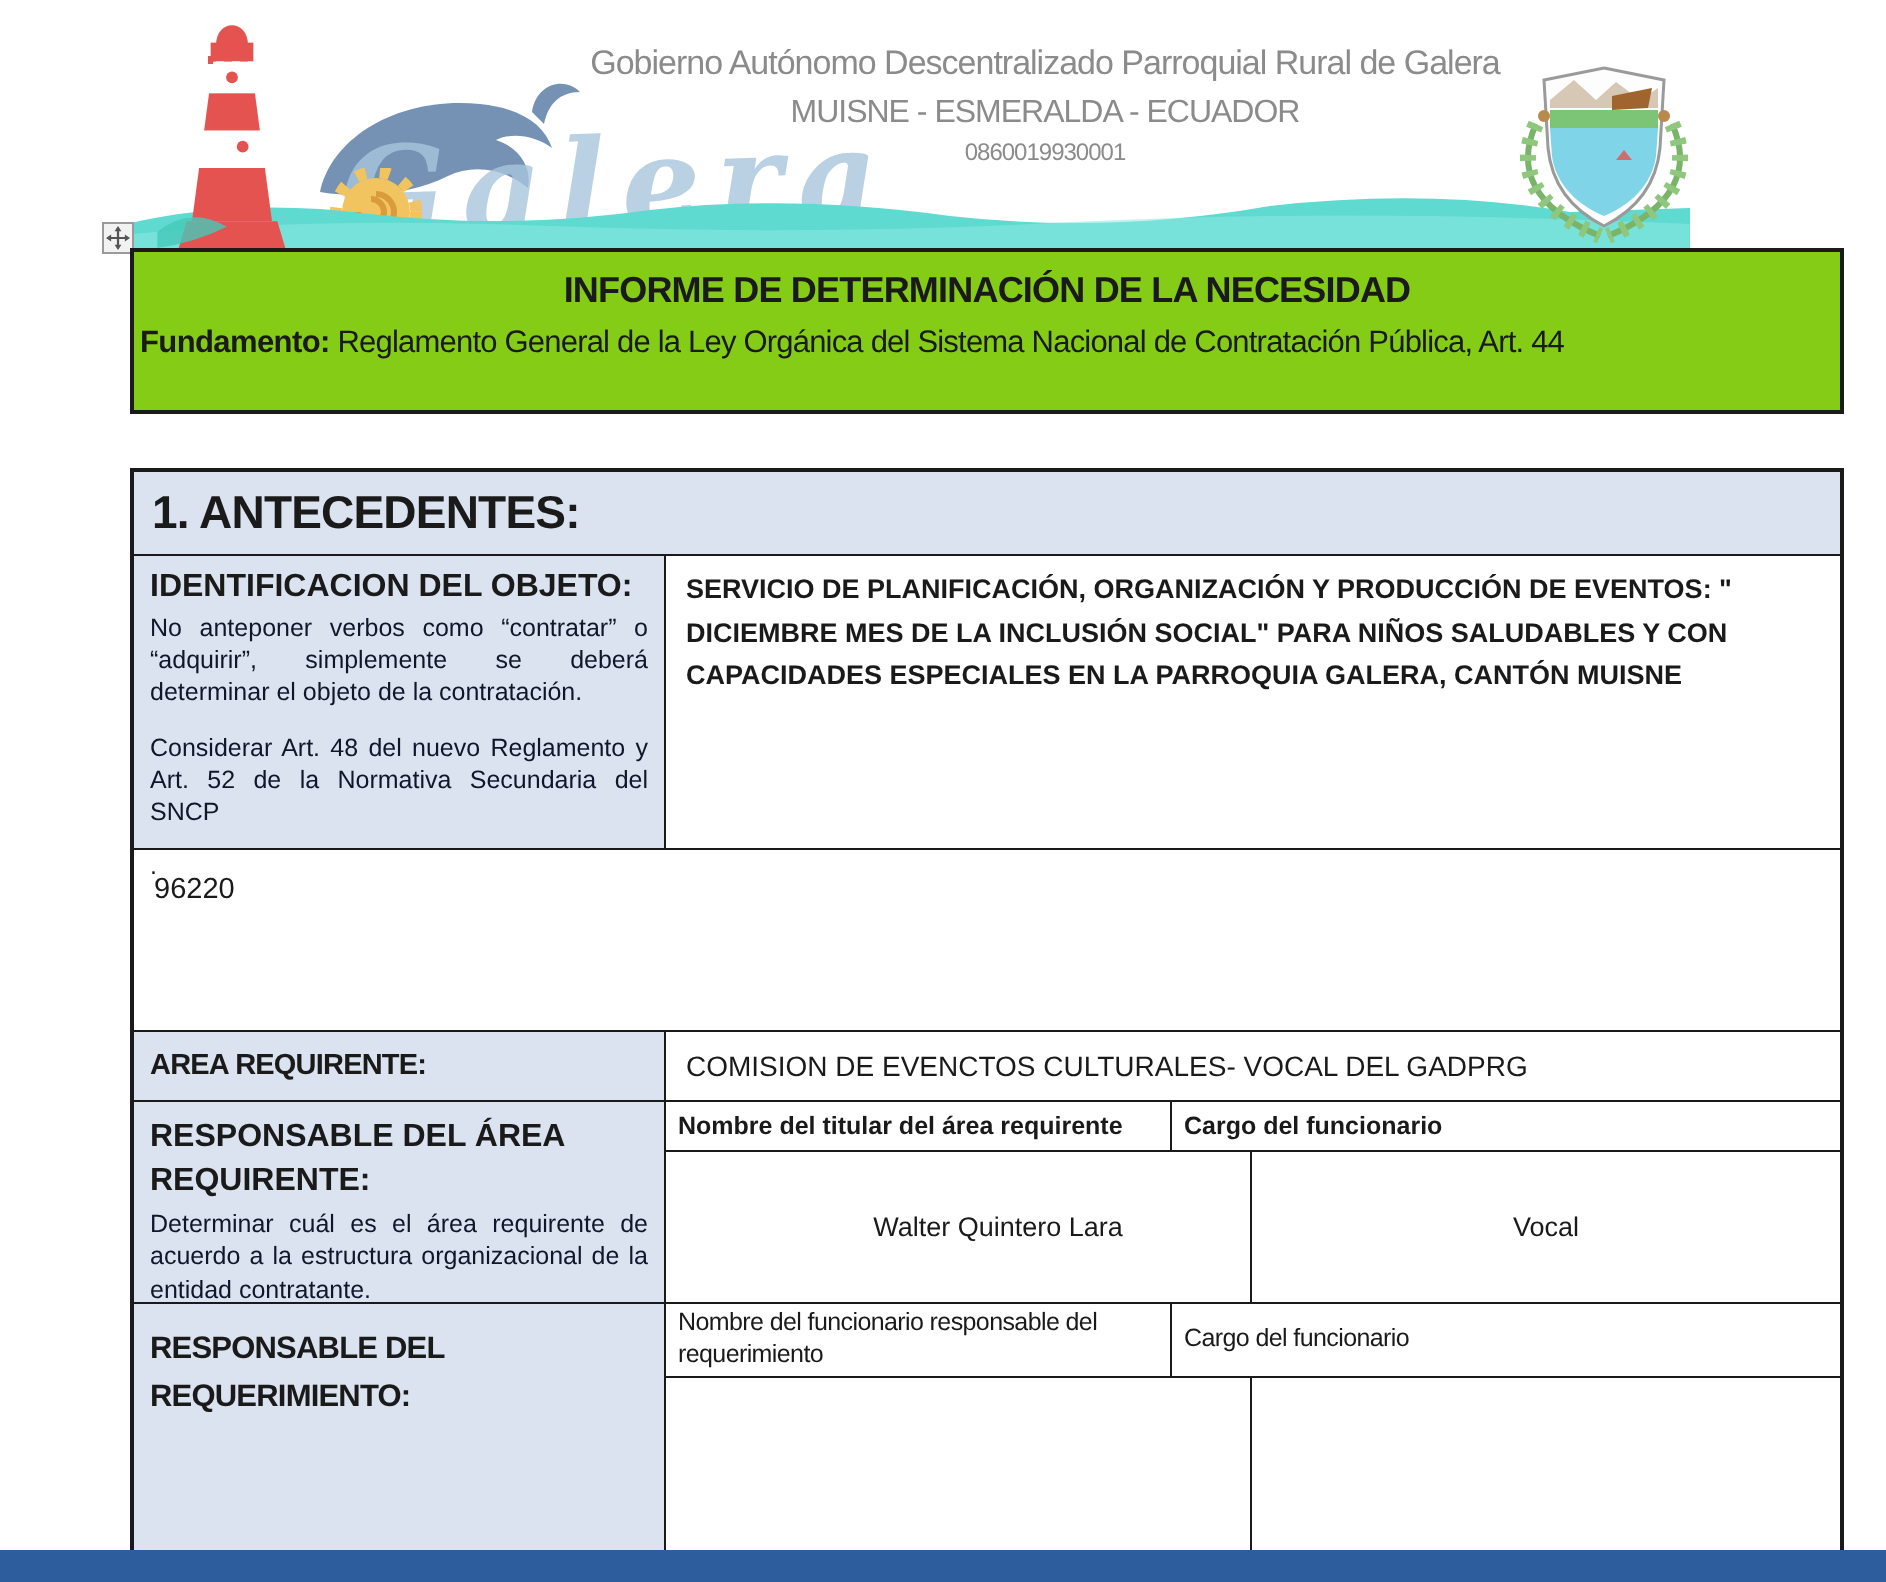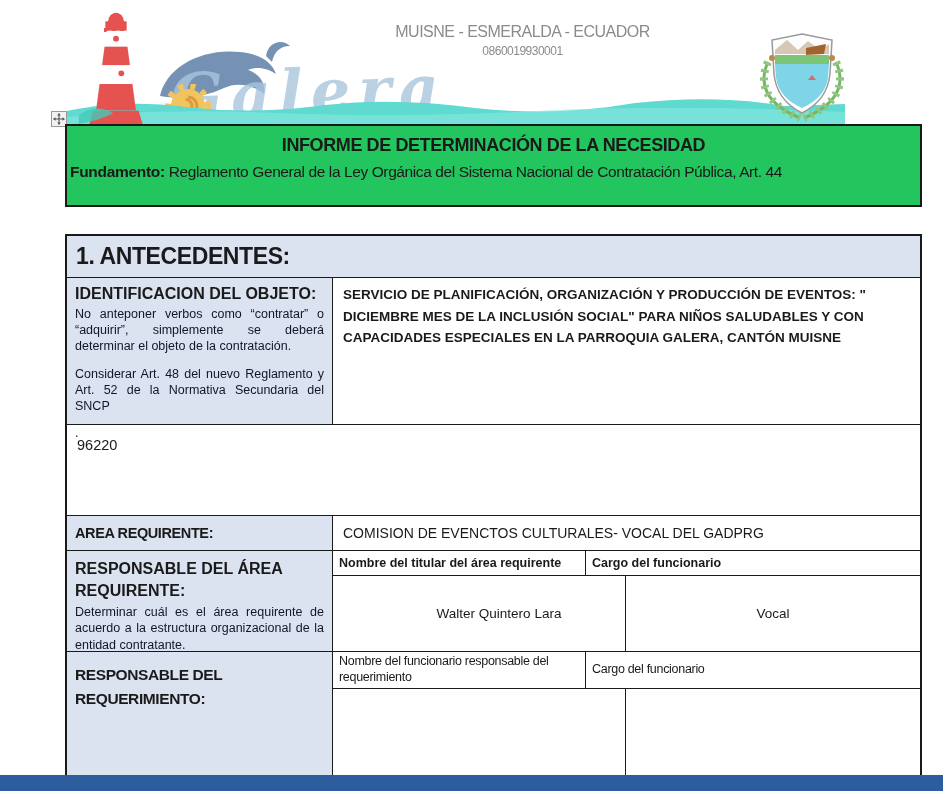--- a/index.html
+++ b/index.html
@@ -21,21 +21,21 @@
   .lh-sun { position:absolute; left:150px; top:84px; width:88px; height:44px; }
   .lh-wave { position:absolute; left:55px; top:92px; width:790px; height:33px; }
   .lh-crest { position:absolute; left:752px; top:28px; width:100px; height:95px; }
 
   .move-handle { position:absolute; left:51px; top:111px; width:16px; height:16px;
                  border:1px solid #9a9a9a; background:#f2f2f2; display:flex;
                  align-items:center; justify-content:center; cursor:move; }
 
   
   .intro-box { position:absolute; left:65px; top:124px; width:857px; height:83px;
-               border:2px solid #1a1a1a; background:#22c55e; padding:9px 3px 0 3px; z-index:2; }
+               border:2px solid #1a1a1a; background:#84cc16; padding:9px 3px 0 3px; z-index:2; }
   .intro-title { text-align:center; font-weight:bold; font-size:18px; letter-spacing:-0.4px; }
   .intro-fund { margin-top:7px; font-size:15.5px; letter-spacing:-0.3px; }
   .intro-fund b { letter-spacing:-0.3px; }
 
   
   .main-table { position:absolute; left:65px; top:234px; width:857px; height:557px;
                 border:2px solid #1a1a1a; border-bottom:none; background:#fff;
                 display:flex; flex-direction:column; overflow:hidden; z-index:2; }
   .trow { display:flex; border-bottom:1px solid #1a1a1a; flex-shrink:0; }
   .cell { border-right:1px solid #1a1a1a; }
@@ -142,20 +142,21 @@
         <rect x="10" y="46" width="40" height="14" fill="#ffffff"></rect>
         <rect x="10" y="60" width="40" height="20" fill="#e4534f"></rect>
         <circle cx="30" cy="26" r="2.2" fill="#e4534f"></circle>
         <circle cx="34" cy="52" r="2.2" fill="#e4534f"></circle>
       </g>
       <polygon points="13,80 47,80 50,90 10,90" fill="#e4534f"></polygon>
       <path d="M2,84 Q14,74 28,82 Q16,88 2,90 Z" fill="#45c9b8" opacity="0.8"></path>
     </svg>
 
     <div class="lh-text">
+      <div class="l1">Gobierno Autónomo Descentralizado Parroquial Rural de Galera</div>
       <div class="l2">MUISNE - ESMERALDA - ECUADOR</div>
       <div class="l3">0860019930001</div>
     </div>
 
     <svg class="lh-crest" viewBox="0 0 100 95">
       <path d="M16,34 C6,56 14,76 48,90" fill="none" stroke="#79b469" stroke-width="3"></path>
       <path d="M16,34 C6,56 14,76 48,90" fill="none" stroke="#8fc77e" stroke-width="8" stroke-dasharray="3 5"></path>
       <path d="M84,34 C94,56 86,76 52,90" fill="none" stroke="#79b469" stroke-width="3"></path>
       <path d="M84,34 C94,56 86,76 52,90" fill="none" stroke="#8fc77e" stroke-width="8" stroke-dasharray="3 5"></path>
       <path d="M50,6 L80,12 L78,46 C76,66 64,78 50,85 C36,78 24,66 22,46 L20,12 Z" fill="#fdfdfd" stroke="#9a9a9a" stroke-width="1.5"></path>

